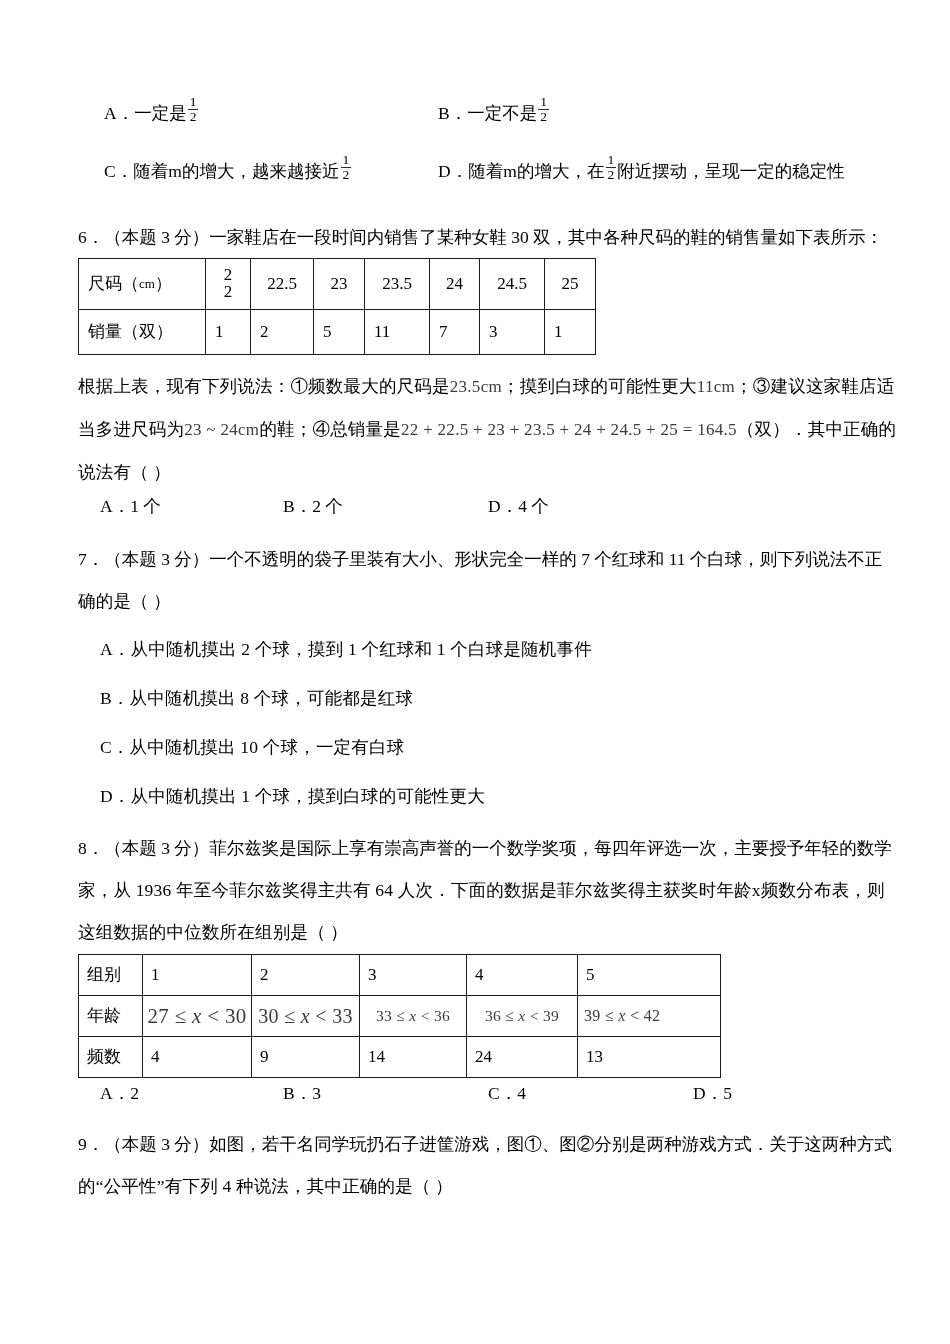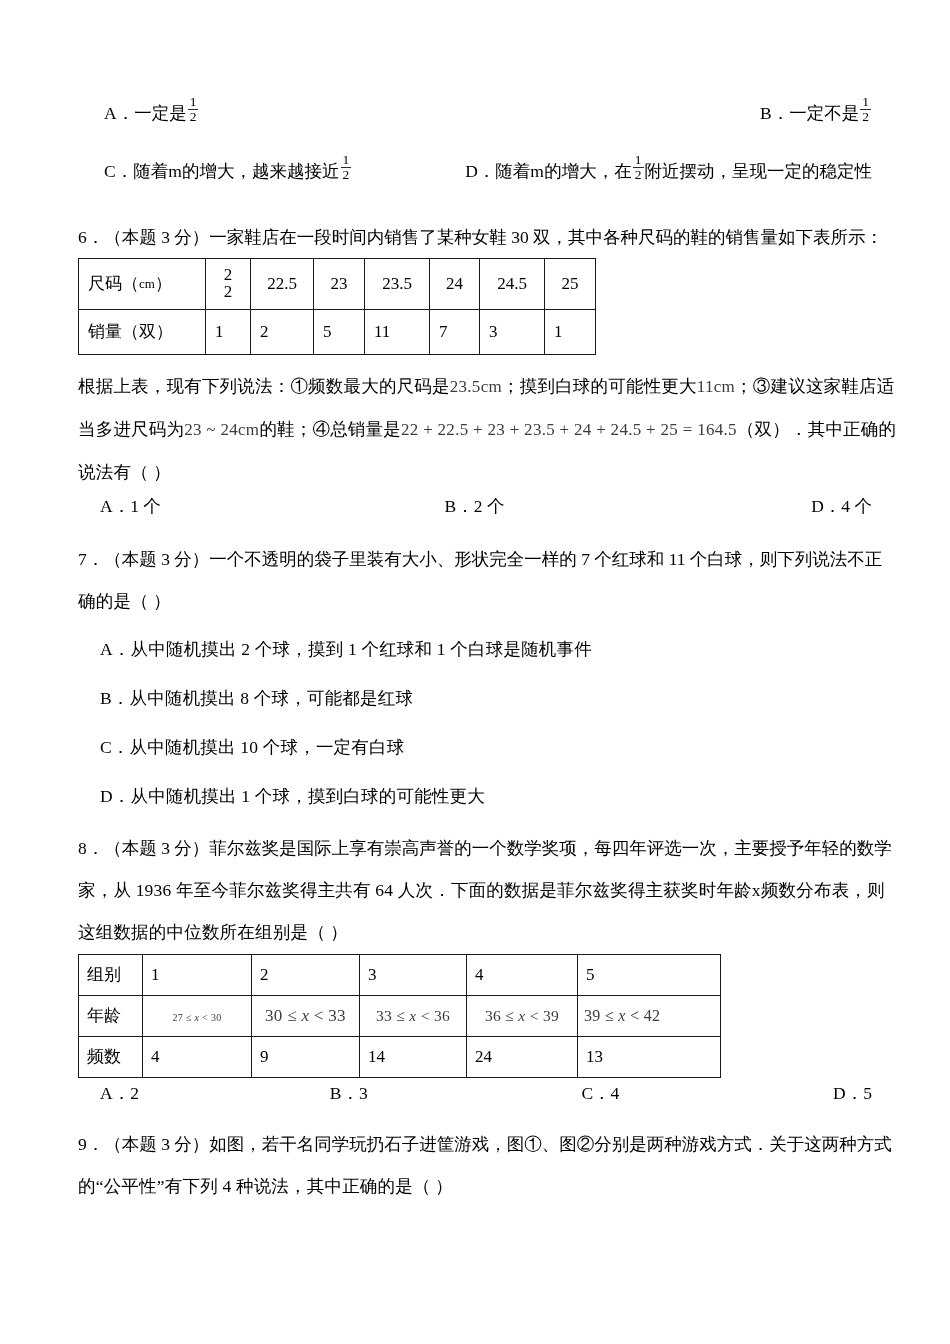--- a/index.html
+++ b/index.html
@@ -37,21 +37,20 @@
   }
   .qnum {
     letter-spacing: 0px;
   }
 
   
   .optrow {
     display: flex;
     font-size: 17.5px;
     line-height: 34px;
-    justify-content: space-between;
   }
   .optrow > .opt {
     white-space: nowrap;
   }
   .opt-a { width: 205px; padding-left: 22px; box-sizing: border-box; }
   .opt-b { width: 205px; box-sizing: border-box; }
   .opt-c { width: 205px; box-sizing: border-box; }
   .opt-d { box-sizing: border-box; }
 
   .optrow-wide > .ow-a { width: 360px; padding-left: 26px; box-sizing: border-box; }
@@ -222,22 +221,22 @@
         <tr>
       <td class="lbl" style="width:48px">组别</td>
       <td class="cell" style="width:93px">1</td>
       <td class="cell" style="width:92px">2</td>
       <td class="cell" style="width:91px">3</td>
       <td class="cell" style="width:95px">4</td>
       <td class="cell" style="width:127px">5</td>
     </tr>
     <tr>
       <td class="lbl">年龄</td>
-      <td class="cell" style="text-align:center;padding:0 2px;"><span class="mth" style="font-size:10px"><span>27</span> <span>≤</span> <span class="it">x</span> <span>&lt;</span> <span>30</span></span></td>
-      <td class="cell" style="text-align:center;padding:0 2px;"><span class="mth" style="font-size:17px"><span>30</span> <span>≤</span> <span class="it">x</span> <span>&lt;</span> <span>33</span></span></td>
+      <td class="cell" style="text-align:center;padding:0 2px;"><span class="mth" style="font-size:21px"><span>27</span> <span>≤</span> <span class="it">x</span> <span>&lt;</span> <span>30</span></span></td>
+      <td class="cell" style="text-align:center;padding:0 2px;"><span class="mth" style="font-size:20px"><span>30</span> <span>≤</span> <span class="it">x</span> <span>&lt;</span> <span>33</span></span></td>
       <td class="cell" style="text-align:center;padding:0 2px;"><span class="mth" style="font-size:15.5px"><span>33</span> <span>≤</span> <span class="it">x</span> <span>&lt;</span> <span>36</span></span></td>
       <td class="cell" style="text-align:center;padding:0 16px;"><span class="mth" style="font-size:15.5px"><span>36</span> <span>≤</span> <span class="it">x</span> <span>&lt;</span> <span>39</span></span></td>
       <td class="cell" style="text-align:left;padding-left:6px;"><span class="mth" style="font-size:16px"><span>39</span> <span>≤</span> <span class="it">x</span> <span>&lt;</span> <span>42</span></span></td>
     </tr>
     <tr>
       <td class="lbl">频数</td>
       <td class="cell">4</td>
       <td class="cell">9</td>
       <td class="cell">14</td>
       <td class="cell">24</td>

